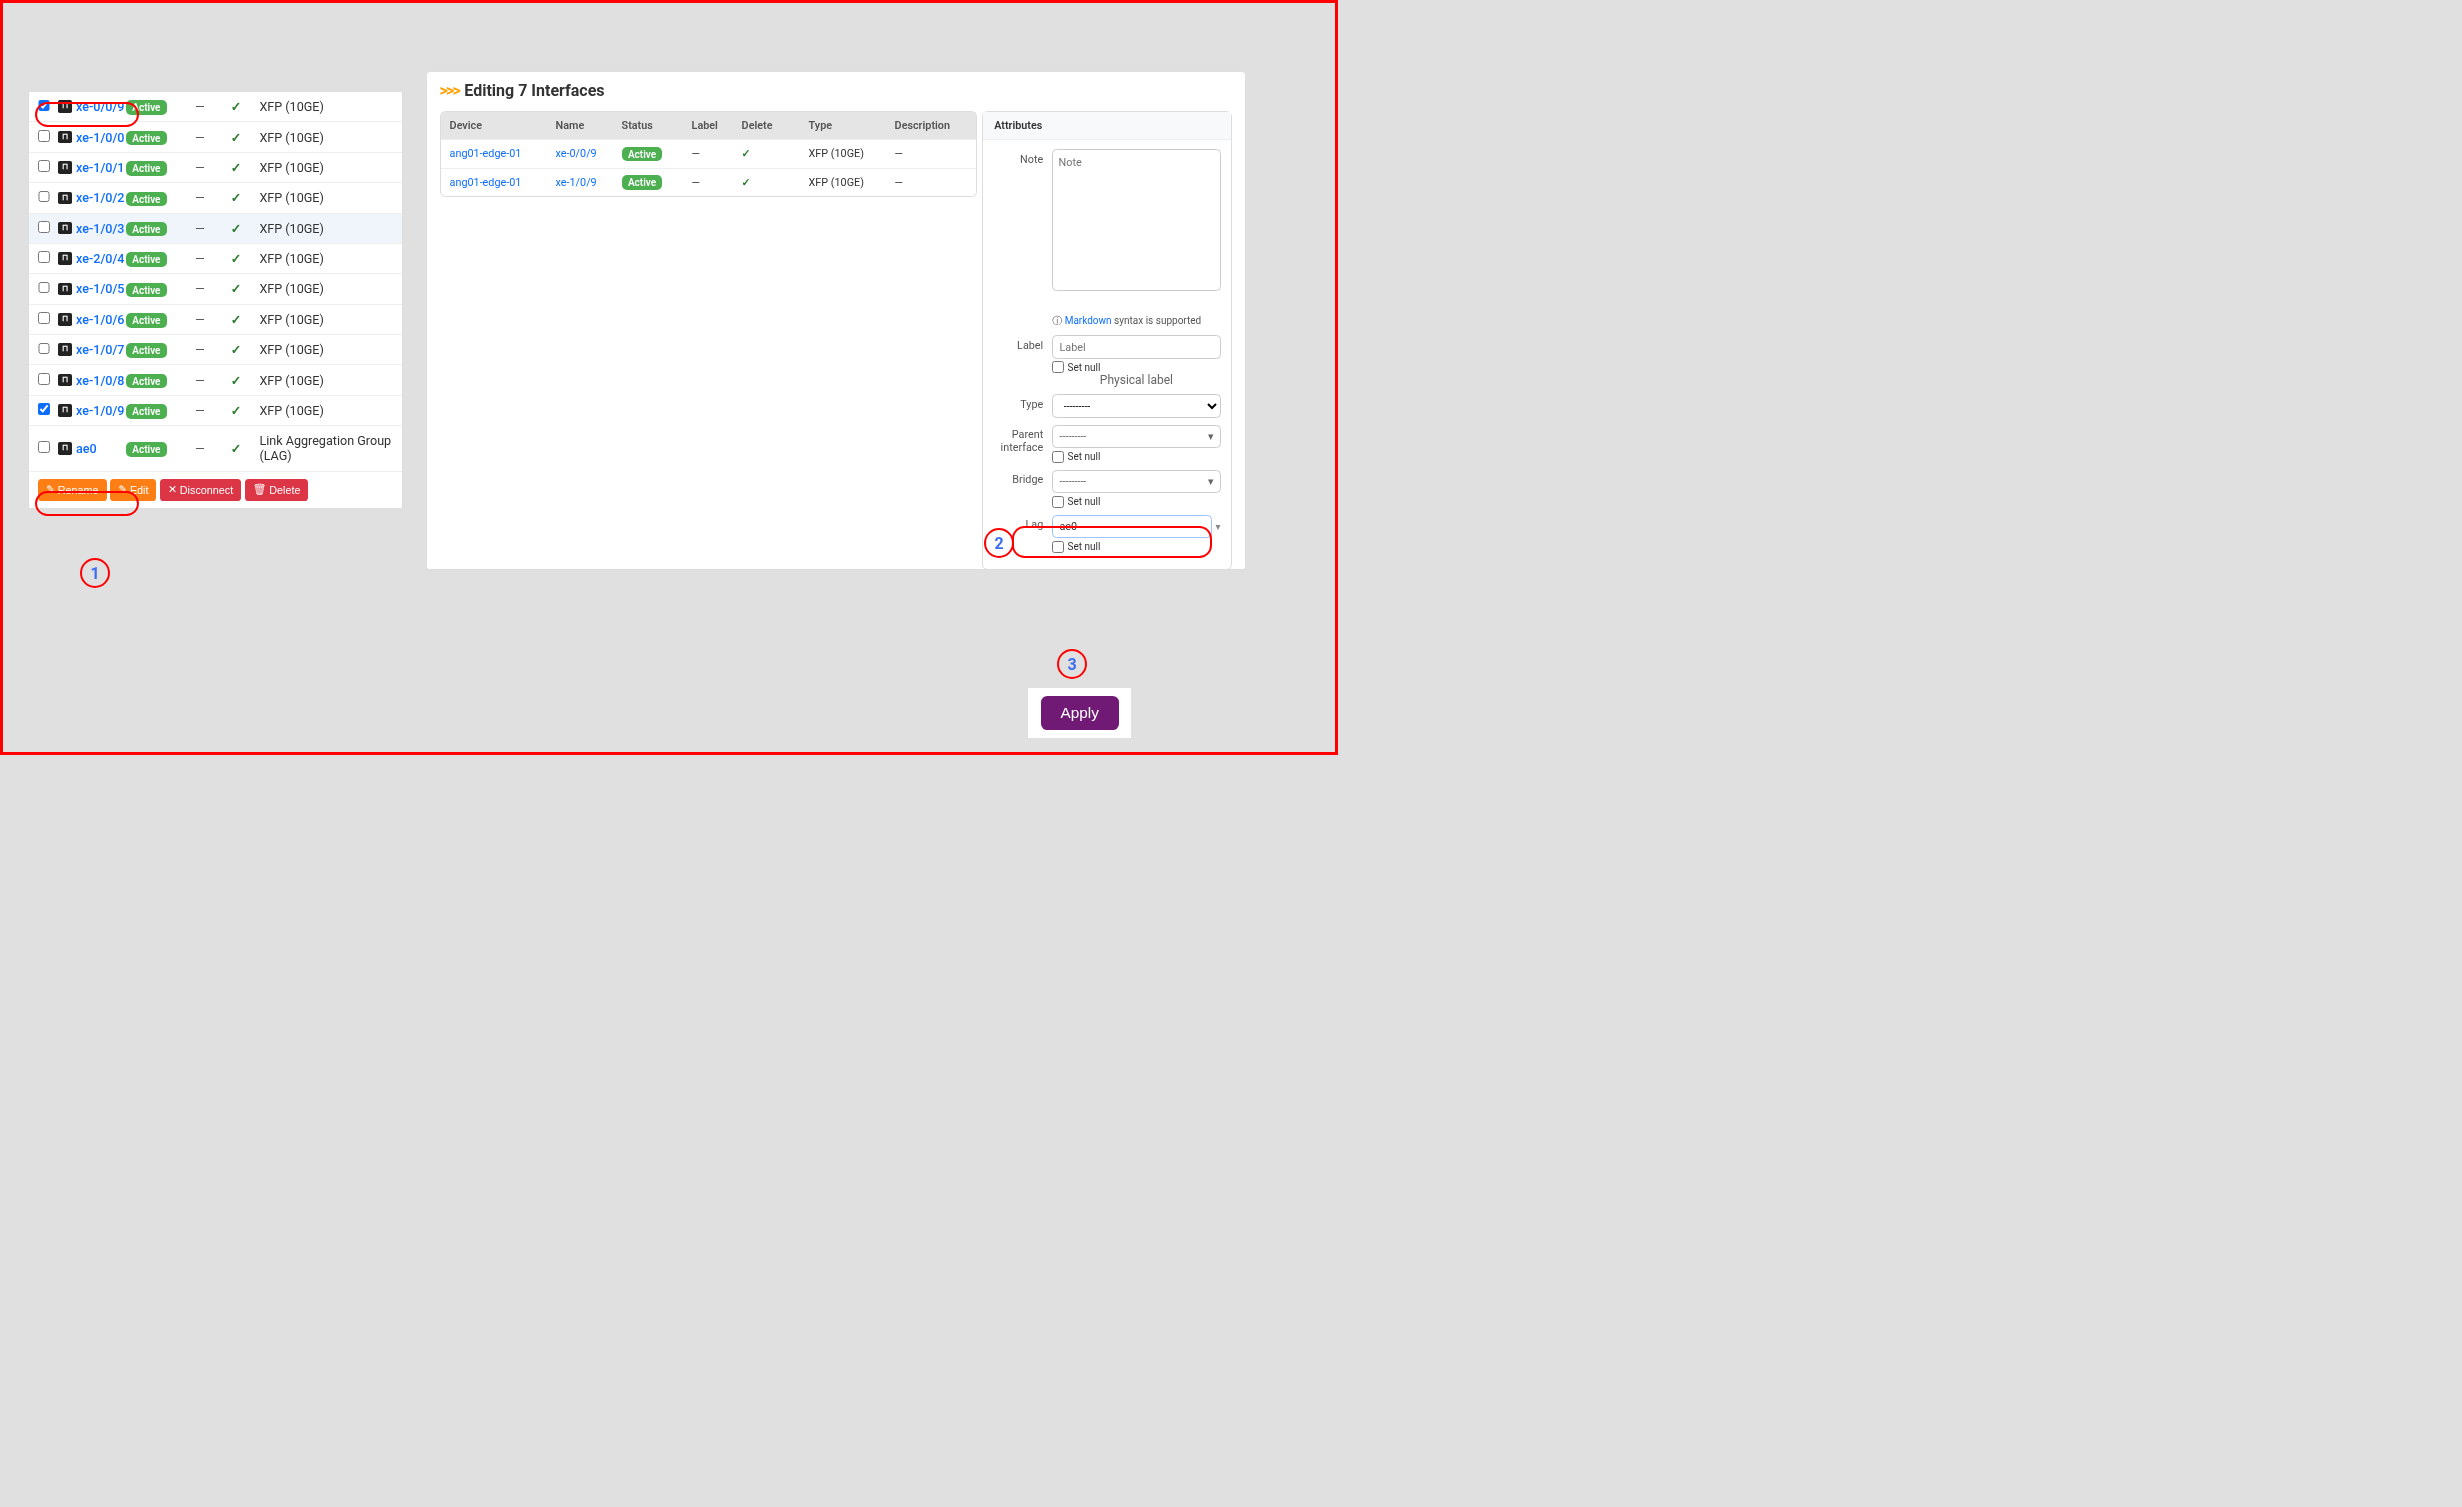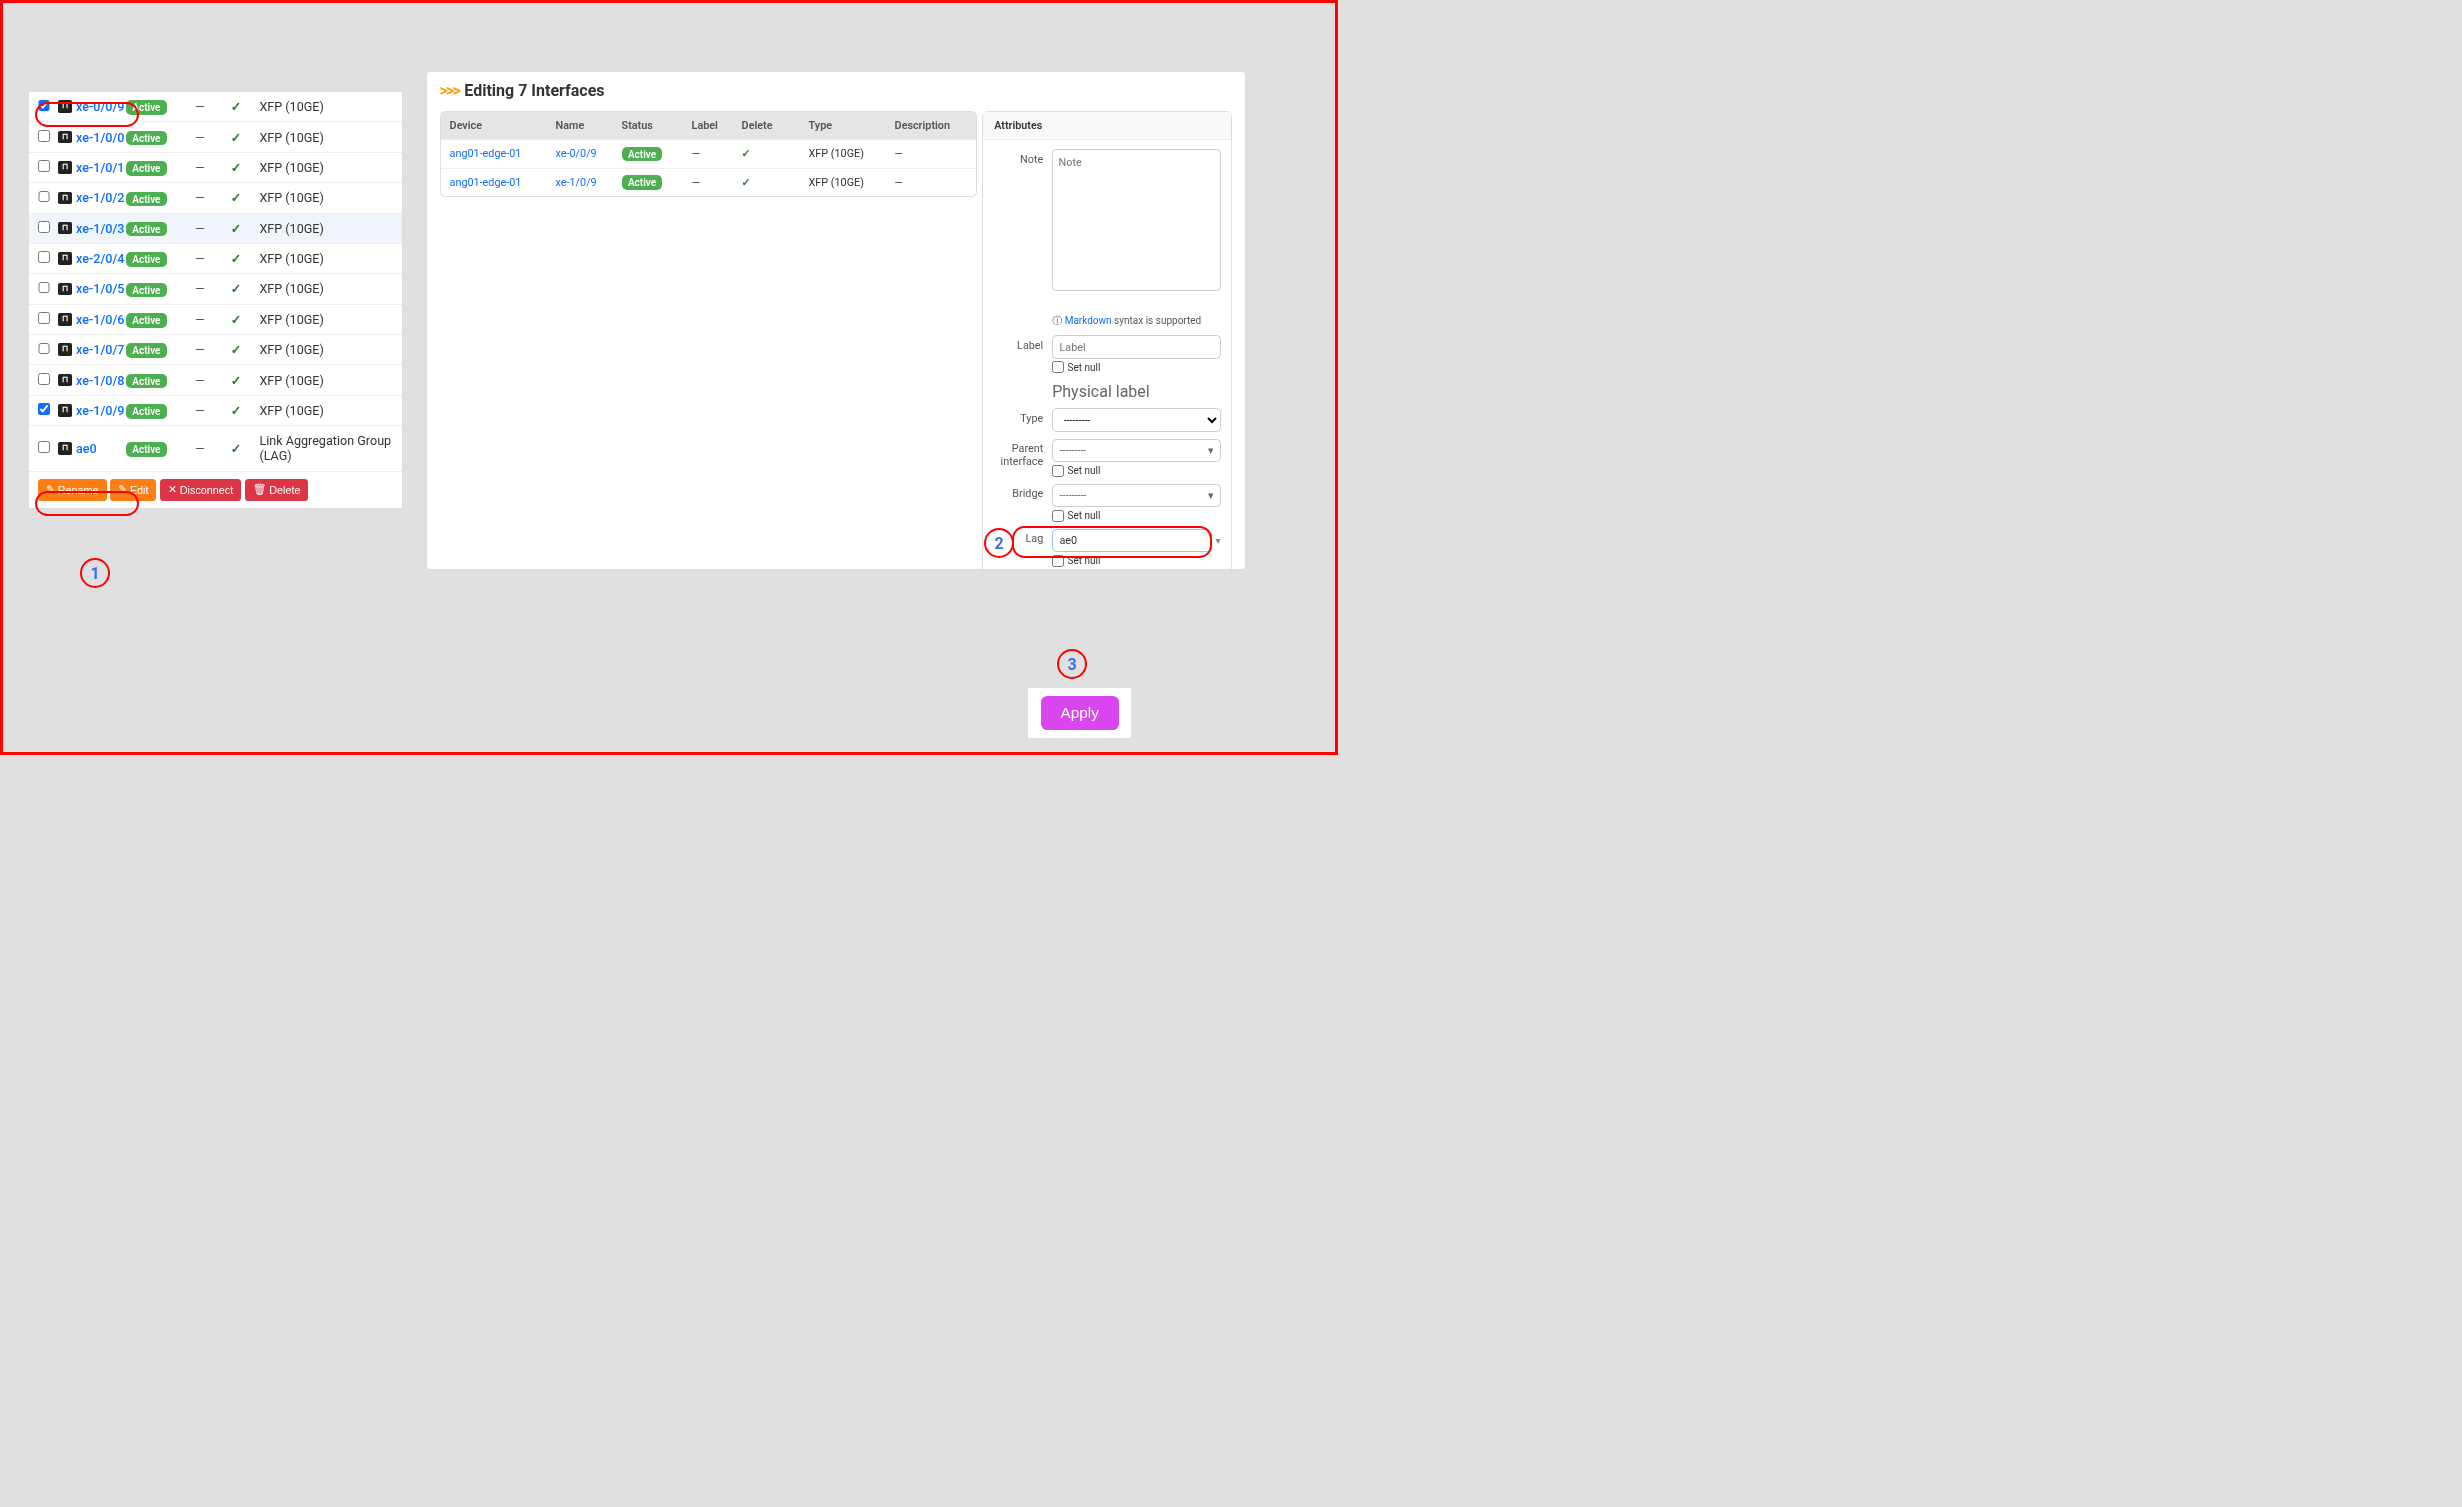--- a/index.html
+++ b/index.html
@@ -15,21 +15,21 @@
 .interface-row .status { width: 56px; }
 .interface-row .col2 { width: 36px; text-align: center; color: #555; }
 .interface-row .col3 { width: 36px; text-align: center; }
 .interface-row .type { flex: 1; color: #333; padding-left: 5.4px; }
 .badge-active { background: #4caf50; color: #fff; font-size: 10px; padding: 1.8px 6.3px; border-radius: 5px; font-weight: 600; }
 .check { color: #2e7d32; font-weight: bold; }
 .actions { padding: 7.2px 9px; display: flex; gap: 3.6px; }
 .btn { border: none; padding: 4.5px 8px; border-radius: 3.6px; color: #fff; font-size: 10.8px; cursor: pointer; display: inline-flex; align-items: center; gap: 2.7px; font-weight: 500; }
 .btn-orange { background: #fd7e14; }
 .btn-red { background: #dc3545; }
-.btn-blue { background: #d946ef; font-size: 15.3px; padding: 8px 20px; border-radius: 6.3px; }
+.btn-blue { background: #701a75; font-size: 15.3px; padding: 8px 20px; border-radius: 6.3px; }
 .red-circle { position: absolute; border: 2.7px solid red; border-radius: 12.6px; pointer-events: none; }
 .annot-circle { position: absolute; width: 30px; height: 30px; border: 2.7px solid red; border-radius: 50%; display: flex; align-items: center; justify-content: center; font-weight: bold; color: #3b6ef5; font-size: 16px; }
 .editing-header { display: flex; align-items: center; gap: 5.4px; font-size: 16px; font-weight: 700; color: #333; margin-bottom: 10.8px; }
 .editing-header .chevrons { color: #ffa000; font-weight: 700; letter-spacing: -1.8px; }
 .edit-table { width: 537px; border: 0.9px solid #ddd; border-radius: 5.4px; float: left; }
 .edit-table-header, .edit-table-row { display: flex; padding: 7.2px 9px; border-bottom: 0.9px solid #eee; }
 .edit-table-header { background: #e5e5e5; font-size: 10.8px; font-weight: 600; color: #555; }
 .edit-table-row { font-size: 10.8px; }
 .edit-table-row:last-child { border-bottom: none; }
 .et-c1 { width: 106px; } .et-c2 { width: 66px; } .et-c3 { width: 70px; } .et-c4 { width: 50px; } .et-c5 { width: 67px; } .et-c6 { width: 86px; } .et-c7 { flex: 1; }
@@ -39,21 +39,21 @@
 .attr-body { padding: 9px 10.8px; }
 .attr-row { display: flex; margin-bottom: 7.2px; }
 .attr-label { width: 58px; font-size: 10.8px; text-align: right; padding-right: 9px; padding-top: 3.6px; color: #555; }
 .attr-control { flex: 1; }
 textarea.note-area { width: 100%; height: 142px; border: 0.9px solid #ccc; border-radius: 4.5px; padding: 5.4px; font-size: 10.8px; font-family: inherit; resize: none; }
 .help-text { font-size: 10px; color: #555; margin-top: 20px; }
 .help-text a { color: #0d6efd; }
 input.text-input, select.sel, .combo { width: 100%; border: 0.9px solid #ccc; border-radius: 4.5px; padding: 3.6px 6.3px; font-size: 10.8px; font-family: inherit; height: 23.4px; background: #fff; }
 .combo { display: flex; align-items: center; justify-content: space-between; cursor: pointer; color: #666; }
 .nullrow { font-size: 10px; display: flex; align-items: center; gap: 3.6px; margin-top: 2.7px; }
-.sublabel { font-size: 16px; color: #666; margin-top: 9px; }
+.sublabel { font-size: 12px; color: #666; margin-top: 0; text-align: center; }
 .apply-wrap { position: absolute; top: 685px; left: 1025px; background: #fff; padding: 8px 12.6px; }
 .dev-icon { display: inline-block; width: 14.4px; height: 12.6px; background: #222; color: #fff; font-size: 8px; border-radius: 1.8px; text-align: center; line-height: 12.6px; font-weight: bold; }
 .lag-combo { border: 0.9px solid #9bc3ff; border-radius: 4.5px; padding: 2.7px 6.3px; font-size: 10.8px; height: 23.4px; background: #fff; color: #333; display: flex; align-items: center; }
 input[type="checkbox"] { width: 11.7px; height: 11.7px; cursor: pointer; }
 .checked-box { accent-color: #0d6efd; }
 </style>
 </head>
 <body>
 
 <div class="outer-frame">

